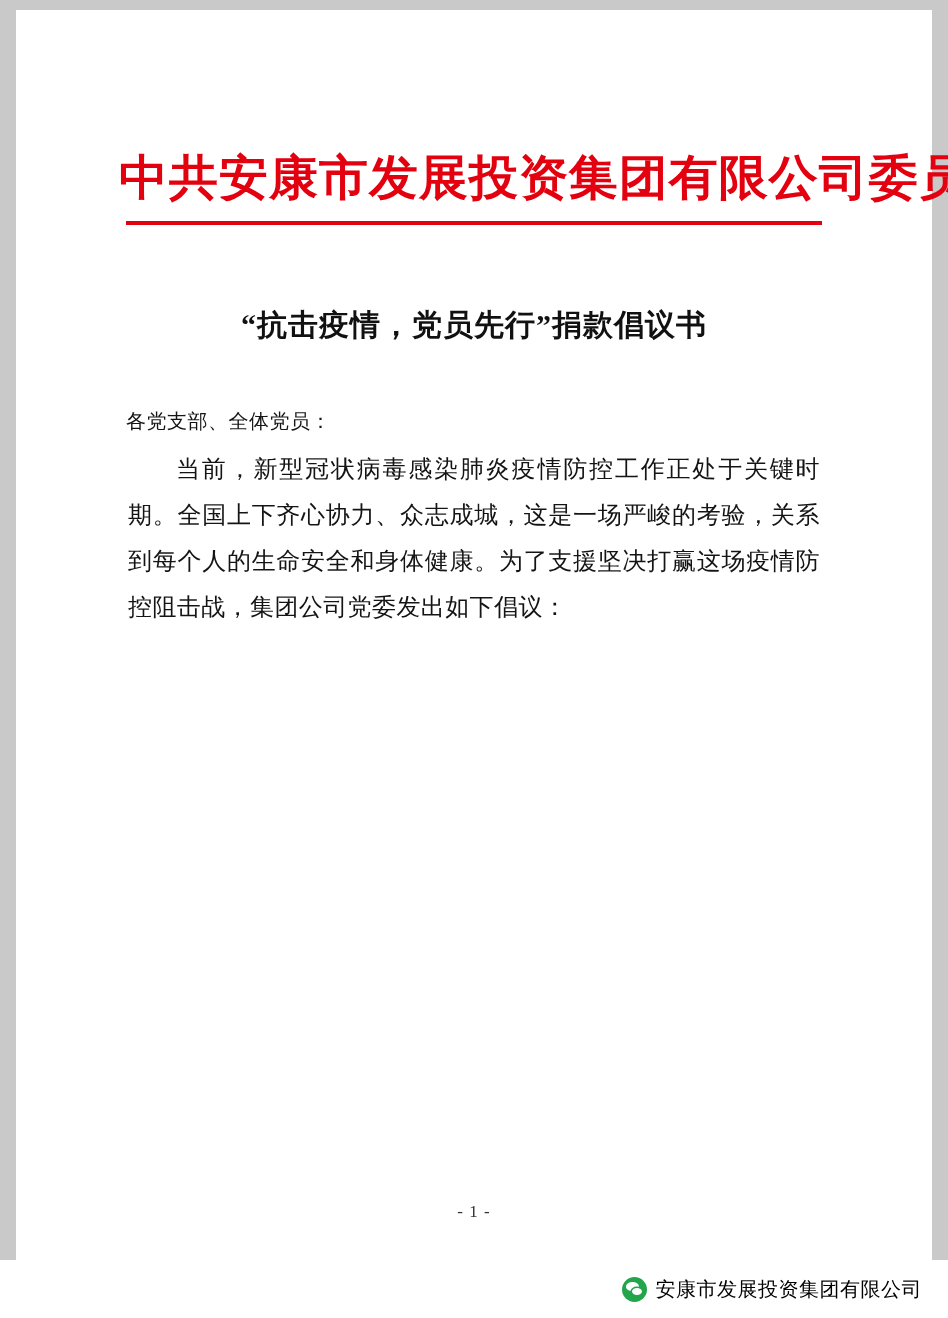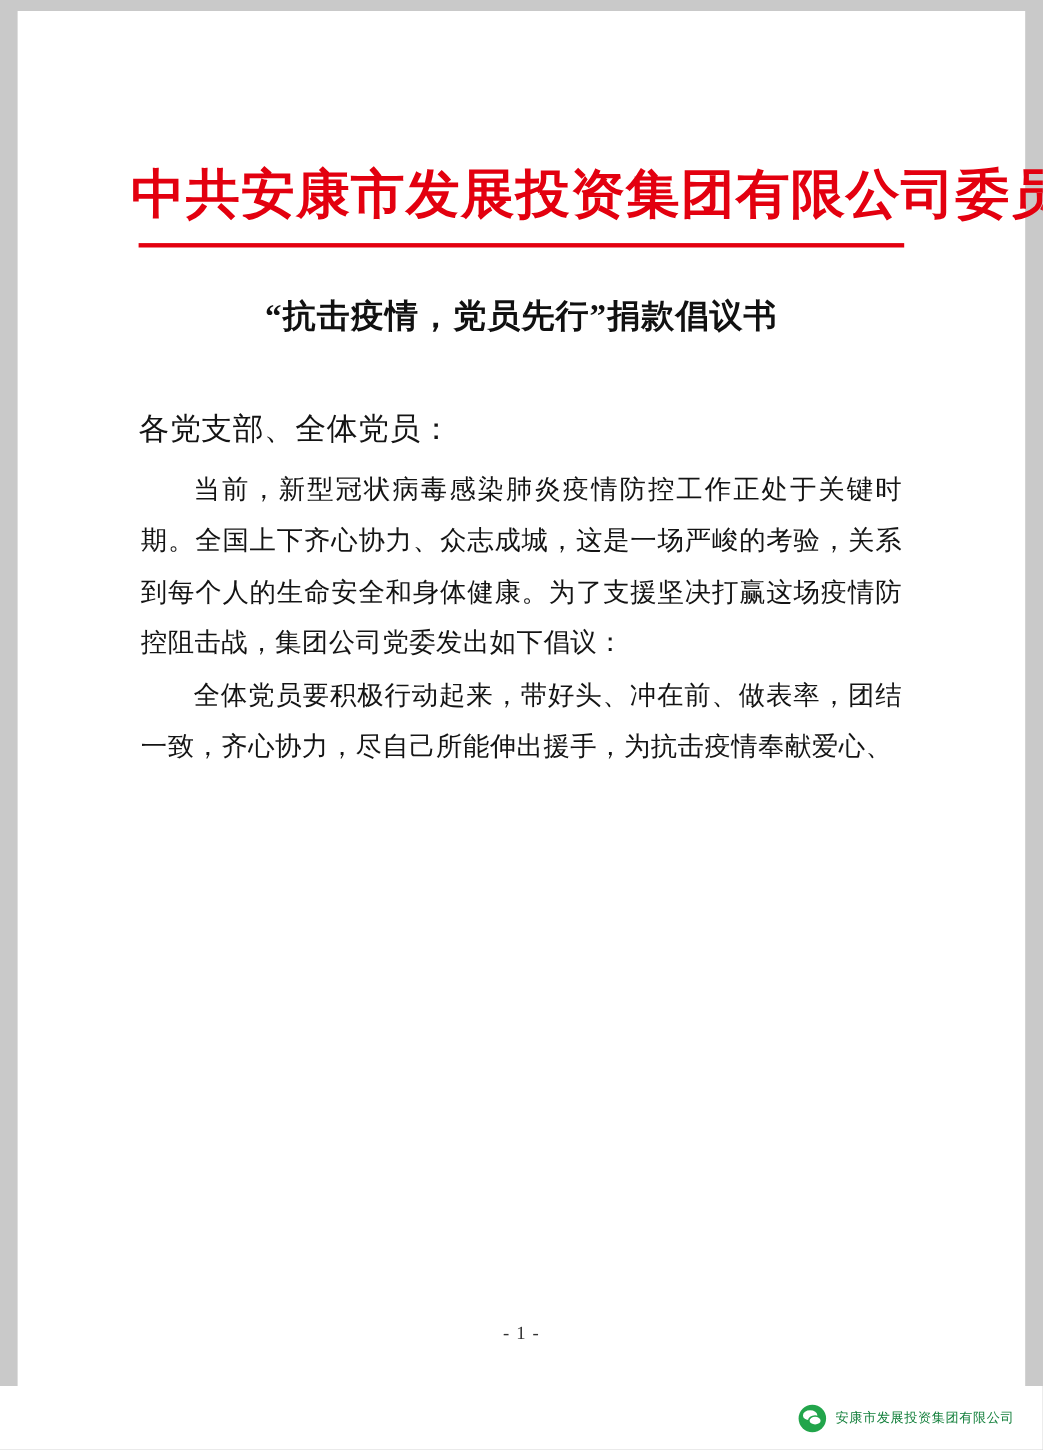--- a/index.html
+++ b/index.html
@@ -52,30 +52,30 @@
     white-space: nowrap;
     transform: scaleX(1.02);
   }
   .letterhead-rule {
     margin-top: 16px;
     height: 4px;
     background: #e3000f;
     width: 100%;
   }
   .doc-title {
-    margin-top: 42px;
+    margin-top: 80px;
     text-align: center;
     font-size: 30px;
     font-weight: bold;
     color: #111;
     letter-spacing: 1px;
   }
   .salutation {
     margin-top: 56px;
-    font-size: 28px;
+    font-size: 20px;
     color: #141414;
     line-height: 1.9;
     letter-spacing: 0.5px;
   }
   .body-text {
     margin-top: 6px;
   }
   .para {
     font-size: 24px;
     color: #141414;
@@ -138,22 +138,22 @@
     width: 10px;
     height: 7px;
     border-radius: 50%;
     background: #fff;
     left: 10px;
     top: 11px;
     box-shadow: 0 0 0 1.5px #22a54b;
   }
   .wechat-name {
     font-family: "Liberation Sans", "DejaVu Sans", sans-serif;
-    font-size: 12px;
-    color: #15803d;
+    font-size: 20px;
+    color: #000000;
     letter-spacing: 0.5px;
   }
 </style>
 </head>
 <body>
 
 <div class="screen">
 
   <div class="page">
     <div class="page-inner">
@@ -162,21 +162,20 @@
         <div class="letterhead-title">中共安康市发展投资集团有限公司委员会</div>
         <div class="letterhead-rule"></div>
       </div>
 
       <div class="doc-title">“抗击疫情，党员先行”捐款倡议书</div>
 
       <div class="salutation">各党支部、全体党员：</div>
 
       <div class="body-text">
         <p class="para">当前，新型冠状病毒感染肺炎疫情防控工作正处于关键时期。全国上下齐心协力、众志成城，这是一场严峻的考验，关系到每个人的生命安全和身体健康。为了支援坚决打赢这场疫情防控阻击战，集团公司党委发出如下倡议：</p>
-        <p class="para">全体党员要积极行动起来，带好头、冲在前、做表率，团结一致，齐心协力，尽自己所能伸出援手，为抗击疫情奉献爱心、</p>
       </div>
 
     </div>
 
     <div class="page-number">- 1 -</div>
   </div>
 
   <div class="footer-bar">
     <div class="wechat-badge">
       <span class="wechat-icon"></span>

